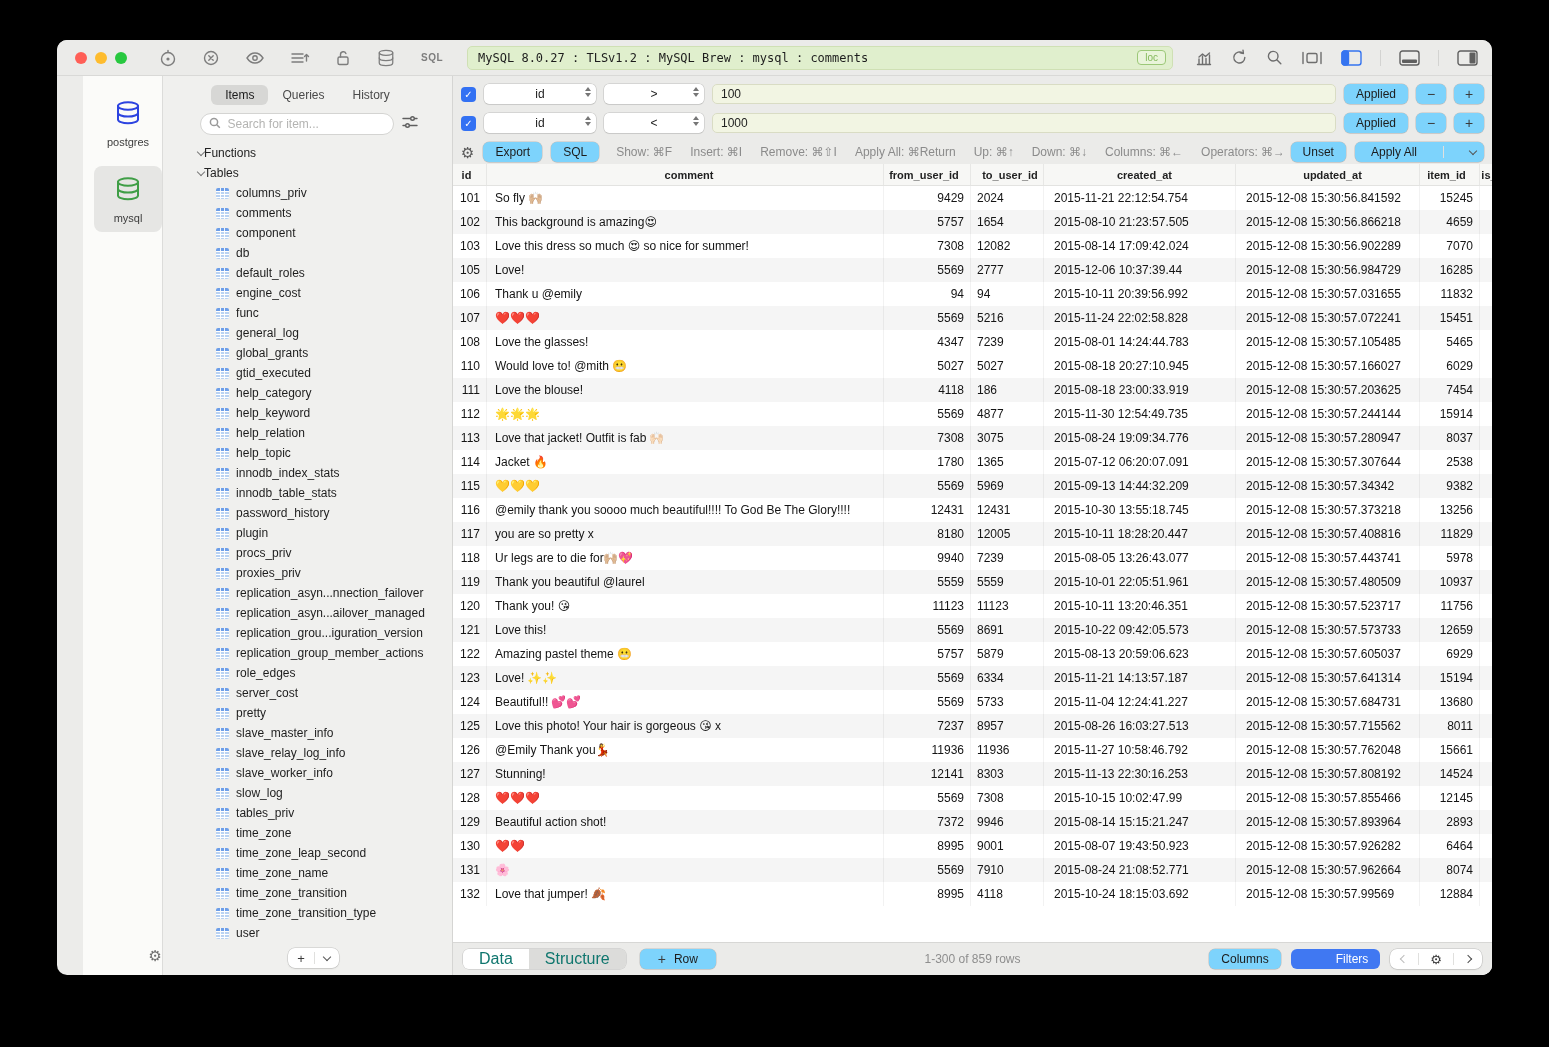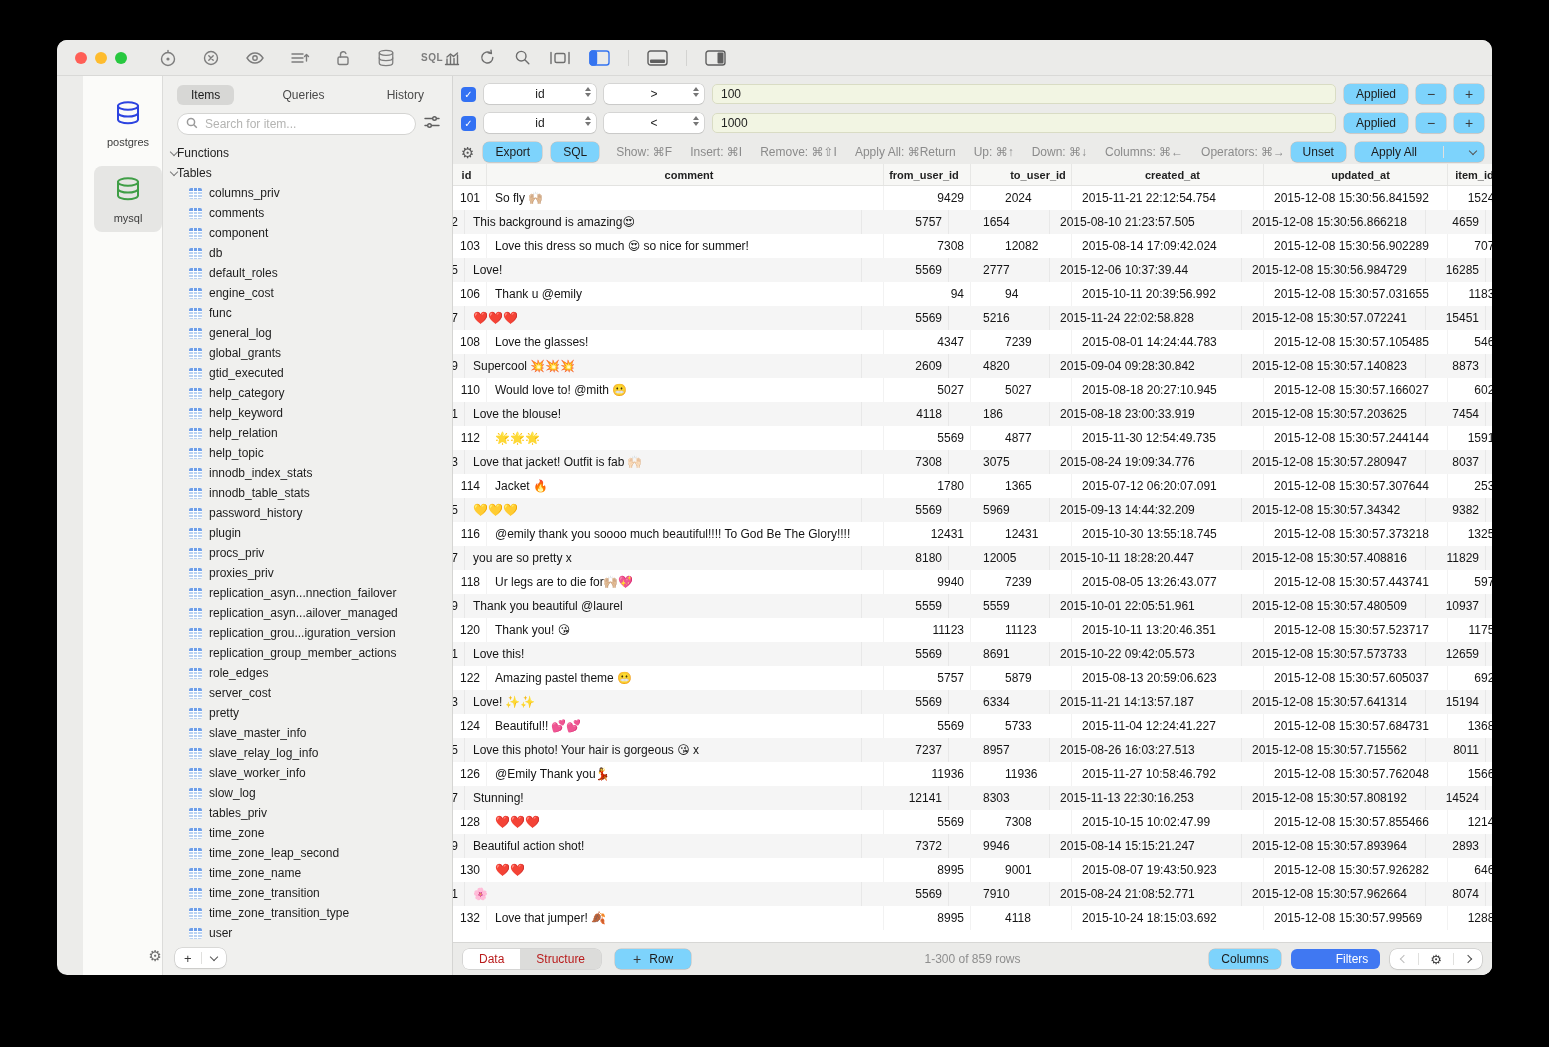--- a/index.html
+++ b/index.html
@@ -24,21 +24,21 @@
   .tb-sep{width:1px;height:16px;background:#d3d3d1;}
 
   
   .content{flex:1;display:flex;min-height:0;}
   .conn-strip{width:80px;flex:0 0 80px;background:#fbfbf9;border-right:1px solid #dcdcda;display:flex;flex-direction:column;align-items:flex-end;padding-top:14px;margin-left:26px;}
   .conn-item{width:68px;border-radius:8px;display:flex;flex-direction:column;align-items:center;padding:10px 0 8px;margin-bottom:10px;cursor:default;}
   .conn-item.selected{background:#e6e6e4;}
   .conn-label{font-size:11px;color:#3c3c3c;margin-top:6px;}
   .conn-strip .strip-foot{margin-top:auto;margin-bottom:10px;font-size:15px;color:#6f6f6f;}
 
-  .sidebar{width:290px;flex:0 0 290px;background:#f0f0ee;border-right:1px solid #d5d5d3;display:flex;flex-direction:column;min-height:0;}
+  .sidebar{width:290px;flex:0 0 290px;background:#f0f0ee;border-right:1px solid #d5d5d3;display:flex;flex-direction:column;min-height:0;align-items:center;}
   .side-tabs{display:flex;align-items:center;justify-content:space-between;padding:9px 14px 6px 14px;}
   .side-tab{font-size:12px;color:#4a4a4a;padding:3px 14px;border-radius:6px;}
   .side-tab.active{background:#d7d7d5;color:#1c1c1c;}
   .search-row{display:flex;align-items:center;gap:8px;padding:2px 12px 6px 14px;}
   .search-field{flex:1;height:22px;background:#fff;border:1px solid #d4d4d2;border-radius:11px;display:flex;align-items:center;padding:0 8px;gap:5px;}
   .search-field svg{flex:0 0 auto;stroke:#9a9a9a;fill:none;stroke-width:1.5;}
   .search-field input{border:none;outline:none;background:transparent;font-size:12px;color:#333;width:100%;font-family:inherit;}
   .search-field input::placeholder{color:#b4b4b2;}
   .sliders-icon svg{stroke:#5f5f5f;fill:none;stroke-width:1.4;stroke-linecap:round;}
   .tree{flex:1;overflow:hidden;padding:2px 0 0 8px;}
@@ -79,30 +79,30 @@
   
   .grid-header{flex:0 0 22px;background:#f7f7f5;border-bottom:1px solid #e3e3e1;display:flex;font-size:11px;font-weight:bold;color:#1f1f1f;align-items:center;}
   .grid-header .hc{height:100%;display:flex;align-items:center;justify-content:center;border-right:1px solid #e7e7e5;overflow:hidden;white-space:nowrap;}
   .grid-body{flex:1;overflow:hidden;background:#fff;}
   .grid-row{display:flex;height:24px;line-height:24px;font-size:12px;color:#141414;background:#fff;}
   .grid-row.alt{background:#f5f5f5;justify-content:flex-end;}
   .grid-row span{display:block;height:100%;overflow:hidden;white-space:nowrap;border-right:1px solid rgba(0,0,0,.05);}
   .c0{width:34px;flex:0 0 34px;text-align:right;padding-right:6px;}
   .c1{width:397px;flex:0 0 397px;padding-left:8px;}
   .c2{width:87px;flex:0 0 87px;text-align:right;padding-right:6px;}
-  .c3{width:73px;flex:0 0 73px;padding-left:6px;margin-left:28px;}
+  .c3{width:73px;flex:0 0 73px;padding-left:6px;}
   .c4{width:192px;flex:0 0 192px;padding-left:10px;}
   .c5{width:184px;flex:0 0 184px;padding-left:10px;}
   .c6{width:60px;flex:0 0 60px;text-align:right;padding-right:6px;}
   .c7{flex:1;padding-left:6px;border-right:none!important;}
 
   
   .main-foot{flex:0 0 33px;background:#ebebe9;border-top:1px solid #d7d7d5;display:flex;align-items:center;padding:0 10px;position:relative;}
   .seg-ctl{display:flex;height:20px;border-radius:6px;box-shadow:0 0 0 .5px rgba(0,0,0,.18);overflow:hidden;}
-  .seg-ctl .seg{display:flex;align-items:center;justify-content:center;font-size:12px;padding:0 16px;color:#b91c1c;}
+  .seg-ctl .seg{display:flex;align-items:center;justify-content:center;font-size:16px;padding:0 16px;color:#0f766e;}
   .seg-ctl .seg.on{background:#fff;}
   .seg-ctl .seg.off{background:#dcdcda;}
   .addrow{margin-left:14px;gap:8px;padding:0 18px;}
   .addrow .plus{font-size:14px;color:#3a3a3a;}
   .rowcount{position:absolute;left:50%;transform:translateX(-50%);font-size:12px;color:#8e8e8e;white-space:nowrap;}
   .foot-right{margin-left:auto;display:flex;align-items:center;gap:10px;}
   .bluebtn{background:#4078f2;color:#fff;box-shadow:none;padding-left:45px;}
   .navgrp{padding:0;}
   .navgrp .seg{padding:0 11px;}
   .chev-left{width:6px;height:6px;border-left:1.8px solid #bcbcbc;border-bottom:1.8px solid #bcbcbc;transform:rotate(45deg);}
@@ -156,20 +156,24 @@
         <span>
           <svg width="20" height="18" viewBox="0 0 22 20">
               <ellipse cx="11" cy="4.2" rx="7.5" ry="2.8"></ellipse>
               <path d="M3.5 4.2v11.3c0 1.6 3.4 2.9 7.5 2.9s7.5-1.3 7.5-2.9V4.2"></path>
               <path d="M3.5 9.9c0 1.6 3.4 2.9 7.5 2.9s7.5-1.3 7.5-2.9"></path>
             </svg>
         </span>
         <span class="sql-text">SQL</span>
       </div>
 
+      <div class="title-box">
+        <span class="title-text">MySQL 8.0.27 : TLSv1.2 : MySQL Brew : mysql : comments</span>
+        <span class="loc-badge">loc</span>
+      </div>
 
       <div class="tb-right">
         <span>
           <svg width="18" height="16" viewBox="0 0 18 16">
               <path d="M2.5 14.5h13"></path>
               <path d="M4 14V9M7.5 14V6M11 14V8.5M14.5 14V5"></path>
               <path d="M4 7l3.5-3 3 2.5L14.5 3"></path>
             </svg>
         </span>
         <span>
@@ -583,30 +587,20 @@
             <div class="grid-row">
             <span class="c0">108</span>
             <span class="c1">Love the glasses!</span>
             <span class="c2">4347</span>
             <span class="c3">7239</span>
             <span class="c4">2015-08-01 14:24:44.783</span>
             <span class="c5">2015-12-08 15:30:57.105485</span>
             <span class="c6">5465</span>
             <span class="c7"></span>
           </div>
-            <div class="grid-row alt">
-            <span class="c0">109</span>
-            <span class="c1">Supercool 💥💥💥</span>
-            <span class="c2">2609</span>
-            <span class="c3">4820</span>
-            <span class="c4">2015-09-04 09:28:30.842</span>
-            <span class="c5">2015-12-08 15:30:57.140823</span>
-            <span class="c6">8873</span>
-            <span class="c7"></span>
-          </div>
             <div class="grid-row">
             <span class="c0">110</span>
             <span class="c1">Would love to! @mith 😬</span>
             <span class="c2">5027</span>
             <span class="c3">5027</span>
             <span class="c4">2015-08-18 20:27:10.945</span>
             <span class="c5">2015-12-08 15:30:57.166027</span>
             <span class="c6">6029</span>
             <span class="c7"></span>
           </div>

